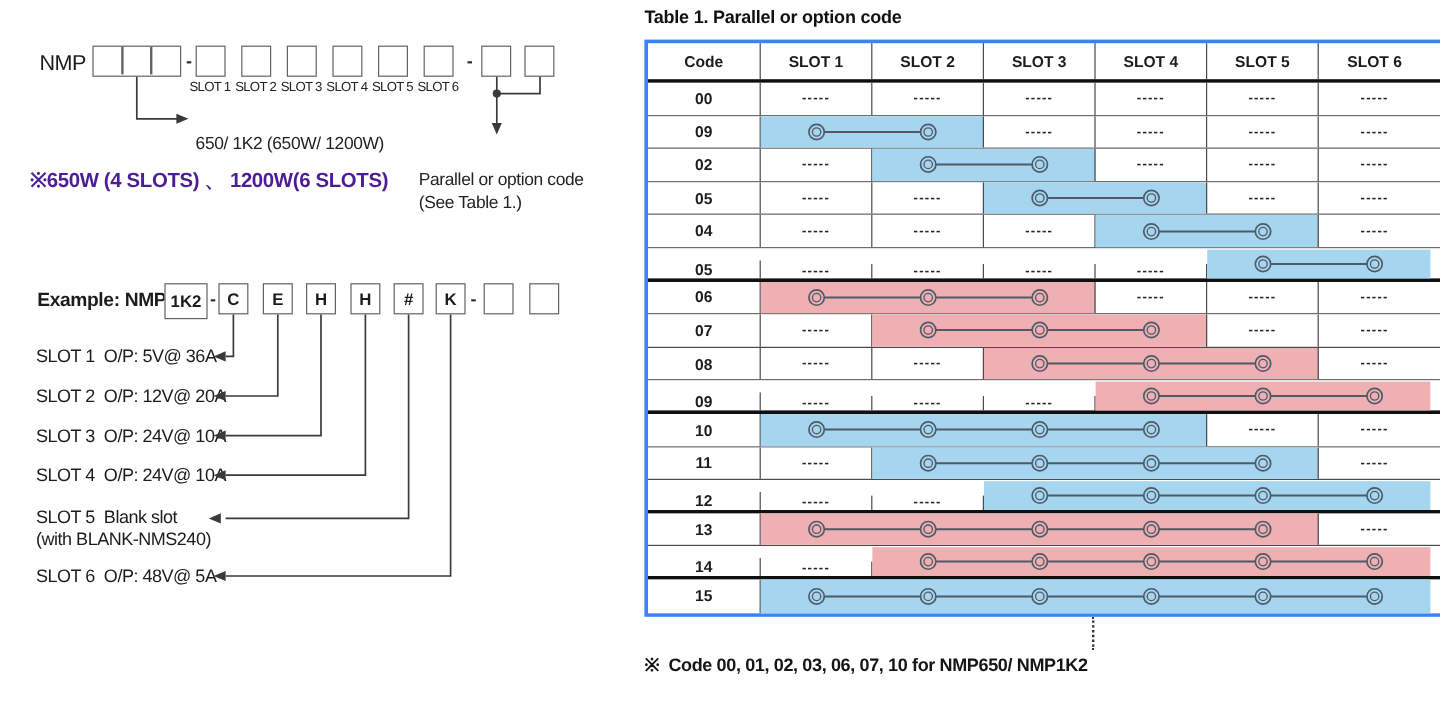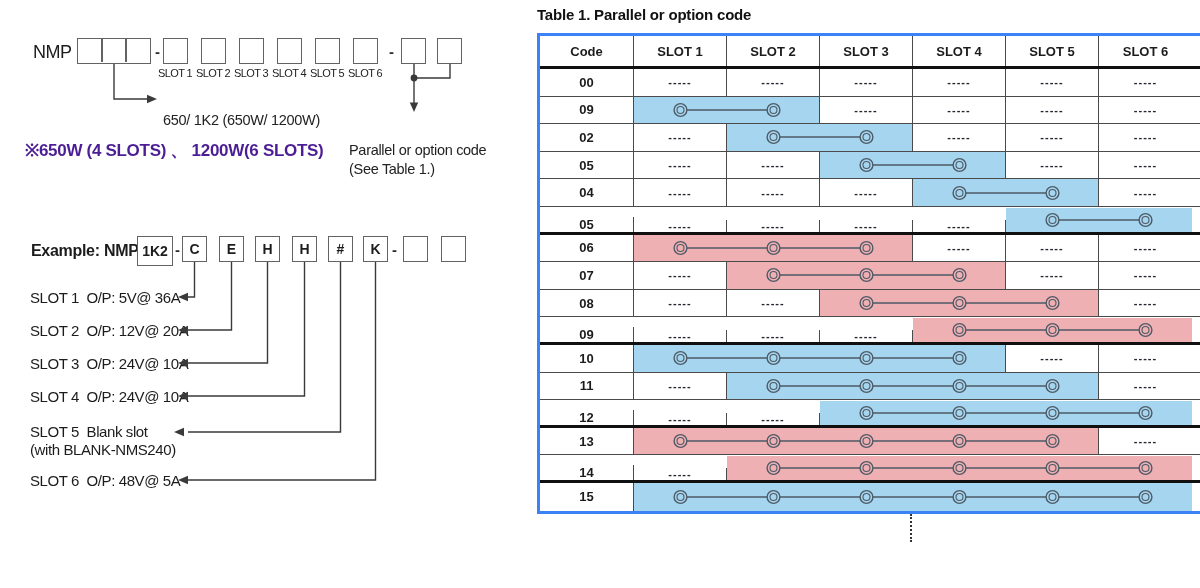--- a/index.html
+++ b/index.html
@@ -490,14 +490,15 @@
               <circle cx="418.5" cy="12" r="3.5" fill="#a5d5ef" stroke="#4e5a66" stroke-width="1.1"></circle>
               <circle cx="511.5" cy="12" r="6.4" fill="#a5d5ef" stroke="#4e5a66" stroke-width="1.4"></circle>
               <circle cx="511.5" cy="12" r="3.5" fill="#a5d5ef" stroke="#4e5a66" stroke-width="1.1"></circle>
             </svg>
           </div>
         </div>
       </div>
   </div>
 
   <div class="dotline"></div>
+  <div class="note" style="top:543px;">※  Code 00, 01, 02, 03, 06, 07, 10 for NMP650/ NMP1K2</div>
 
 </div>
 
 </body></html>

